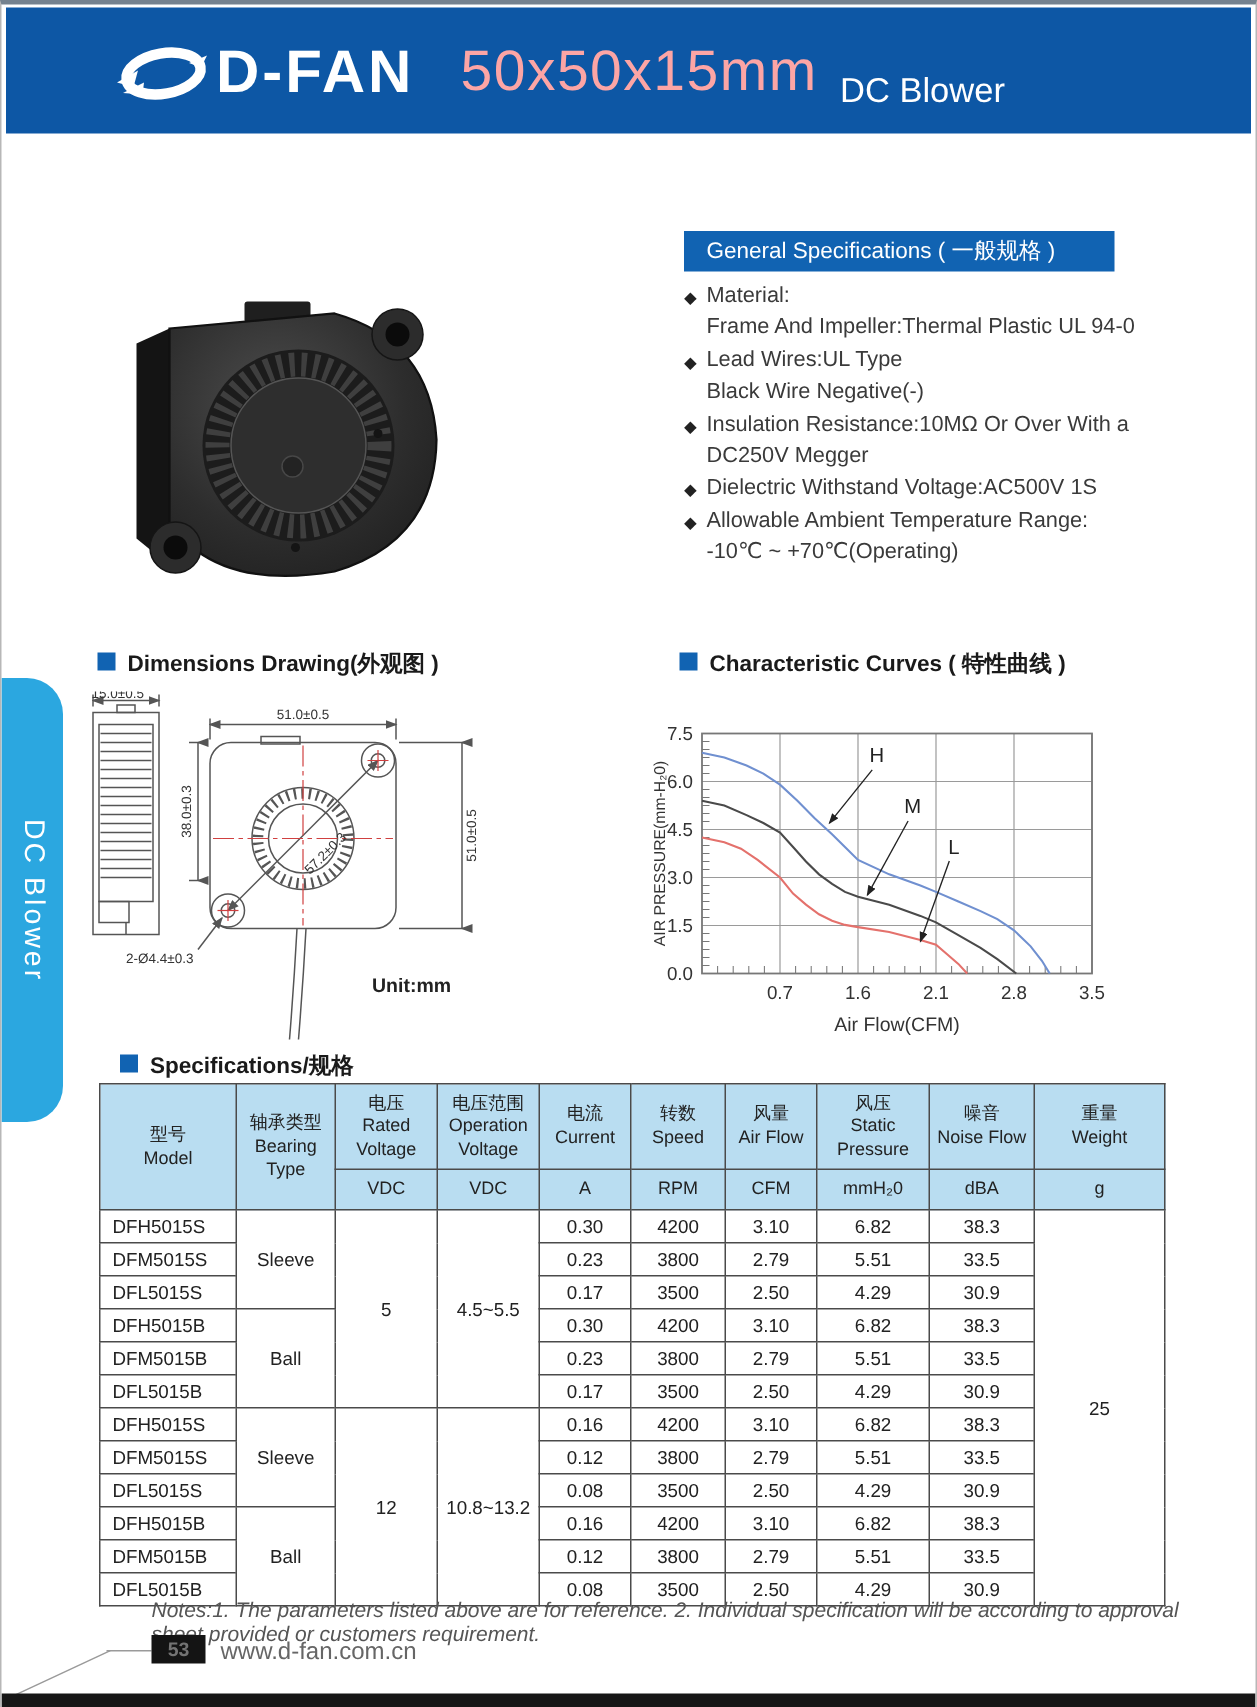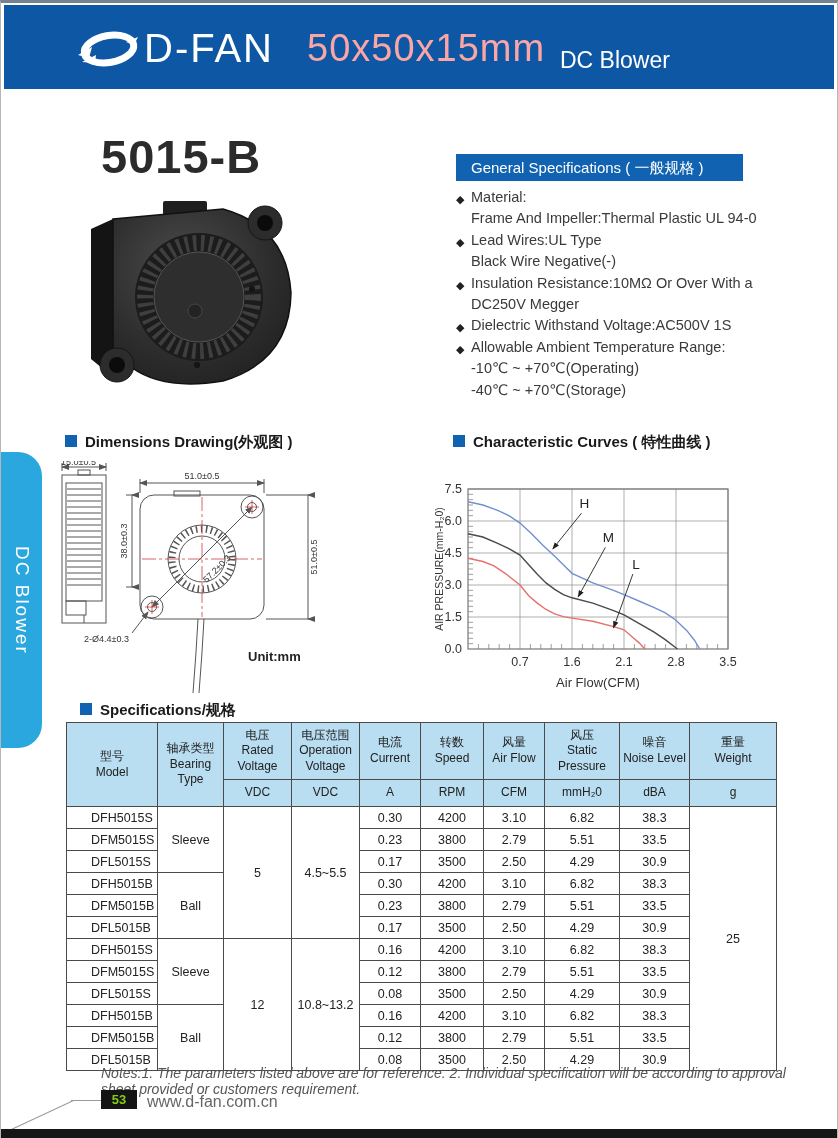--- a/index.html
+++ b/index.html
@@ -7,21 +7,21 @@
     position:relative; width:838px; height:1138px; background:#fff;
     font-family:"Liberation Sans","DejaVu Sans",sans-serif;
     border-left:1px solid #b7b7b7; border-right:1px solid #b7b7b7;
     box-sizing:border-box; overflow:hidden;
     border-top:3px solid #75828f;
   }
   .abs{position:absolute;}
   
   .band{top:2px; left:3px; right:3px; height:84px; background:#0d57a5;}
   .brand{left:72px; top:20px; display:flex; align-items:center; color:#fff;}
-  .brand-name{font-size:40px; font-weight:normal; letter-spacing:2px; margin-left:4px;}
+  .brand-name{font-size:40px; font-weight:bold; letter-spacing:2px; margin-left:4px;}
   .size-title{left:303px; top:22px; font-size:38px; color:#fca5a5; letter-spacing:1px;}
   .product-type{left:556px; top:42px; font-size:23px; color:#fff;}
   
   .side-tab{
     left:0; top:449px; width:41px; height:296px; background:#2ba7e0;
     border-radius:0 24px 24px 0; display:flex; align-items:center; justify-content:center;
   }
   .side-tab span{writing-mode:vertical-rl; color:#fff; font-size:19px; letter-spacing:2px;}
   
   .model-title{left:100px; top:126px; font-size:47px; font-weight:600; color:#2b2b2b; letter-spacing:1px;}
@@ -42,24 +42,24 @@
   .dims{left:55px; top:458px;}
   .chart{left:432px; top:460px;}
   
   .spec-table{left:65px; top:719px; border-collapse:collapse; table-layout:fixed; width:710px;
     font-size:12.5px; color:#222;}
   .spec-table th,.spec-table td{border:1px solid #4a4a4a; text-align:center; padding:0 2px;}
   .spec-table thead th{background:#b9ddf1; font-weight:400; font-size:12px; line-height:1.3;}
   .spec-table .h1 th{height:56px;}
   .spec-table .h2 th{height:26px;}
   .spec-table tbody td{height:21px; background:#fff;}
-  .spec-table td.cell-left{text-align:left; padding-left:24px;}
+  .spec-table td.cell-left{text-align:left; padding-left:8px;}
   
   .notes{left:100px; top:1062px; width:710px; font-size:14px; color:#555;font-style:italic;}
-  .page-badge{left:100px; top:1087px; width:36px; height:19px; background:#141414; color:#84cc16;
+  .page-badge{left:100px; top:1087px; width:36px; height:19px; background:#141414; color:#737373;
     font-size:13px; font-weight:bold; text-align:center; line-height:19px;}
   .website{left:146px; top:1090px; font-size:16px; color:#666;}
   .fold-line-h{left:70px; top:1097px; width:30px; border-top:1px solid #9a9a9a;}
   .fold-line-d{left:8px; top:1127px; width:71px; border-top:1px solid #9a9a9a;
     transform:rotate(-25deg); transform-origin:left top;}
   .bottom-bar{left:0; right:0; bottom:0; height:9px; background:#161616;}
 </style>
 </head>
 <body>
 
@@ -76,21 +76,20 @@
       <span class="brand-name">D-FAN</span>
     </div>
     <div class="abs size-title">50x50x15mm</div>
     <div class="abs product-type">DC Blower</div>
   </div>
 
   <div class="abs side-tab">
     <span>DC Blower</span>
   </div>
 
-  <div class="abs model-title">5015-B</div>
   <svg class="abs photo" width="238" height="206" viewBox="0 0 238 206">
     <defs>
       <radialGradient id="fanGrad" cx="40%" cy="35%" r="80%">
         <stop offset="0%" stop-color="#4d4d4d"></stop>
           <stop offset="60%" stop-color="#2d2d2d"></stop>
           <stop offset="100%" stop-color="#1e1e1e"></stop>
       </radialGradient>
     </defs>
     <polygon points="20,40 20,170 42,188 42,30" fill="#141414"></polygon>
     <rect x="92" y="12" width="44" height="14" rx="2" fill="#1f1f1f"></rect>
@@ -111,21 +110,20 @@
   <ul class="abs gs-list" id="gs-list">
       <li class="gs-item bullet"><span class="bullet-glyph">◆</span>Material:</li>
       <li class="gs-item">Frame And Impeller:Thermal Plastic UL 94-0</li>
       <li class="gs-item bullet"><span class="bullet-glyph">◆</span>Lead Wires:UL Type</li>
       <li class="gs-item">Black Wire Negative(-)</li>
       <li class="gs-item bullet"><span class="bullet-glyph">◆</span>Insulation Resistance:10MΩ Or Over With a</li>
       <li class="gs-item">DC250V Megger</li>
       <li class="gs-item bullet"><span class="bullet-glyph">◆</span>Dielectric Withstand Voltage:AC500V 1S</li>
       <li class="gs-item bullet"><span class="bullet-glyph">◆</span>Allowable Ambient Temperature Range:</li>
       <li class="gs-item">-10℃ ~ +70℃(Operating)</li>
-      <li class="gs-item">-40℃ ~ +70℃(Storage)</li>
     </ul>
 
   <div class="abs sec-title sec-dim">
     <span class="sec-sq"></span><span>Dimensions Drawing(外观图 )</span>
   </div>
   <div class="abs sec-title sec-cur">
     <span class="sec-sq"></span><span>Characteristic Curves ( 特性曲线 )</span>
   </div>
 
   <svg class="abs dims" width="372" height="242" viewBox="0 0 372 242">
@@ -337,21 +335,21 @@
     <thead>
       <tr class="h1">
         <th rowspan="2"><span>型号</span><br><span>Model</span></th>
         <th rowspan="2"><span>轴承类型</span><br><span>Bearing Type</span></th>
         <th><span>电压</span><br><span>Rated Voltage</span></th>
         <th><span>电压范围</span><br><span>Operation Voltage</span></th>
         <th><span>电流</span><br><span>Current</span></th>
         <th><span>转数</span><br><span>Speed</span></th>
         <th><span>风量</span><br><span>Air Flow</span></th>
         <th><span>风压</span><br><span>Static Pressure</span></th>
-        <th><span>噪音</span><br><span>Noise Level</span></th>
+        <th><span>噪音</span><br><span>Noise Flow</span></th>
         <th><span>重量</span><br><span>Weight</span></th>
       </tr>
       <tr class="h2">
         <th>VDC</th>
         <th>VDC</th>
         <th>A</th>
         <th>RPM</th>
         <th>CFM</th>
         <th>mmH₂0</th>
         <th>dBA</th>

